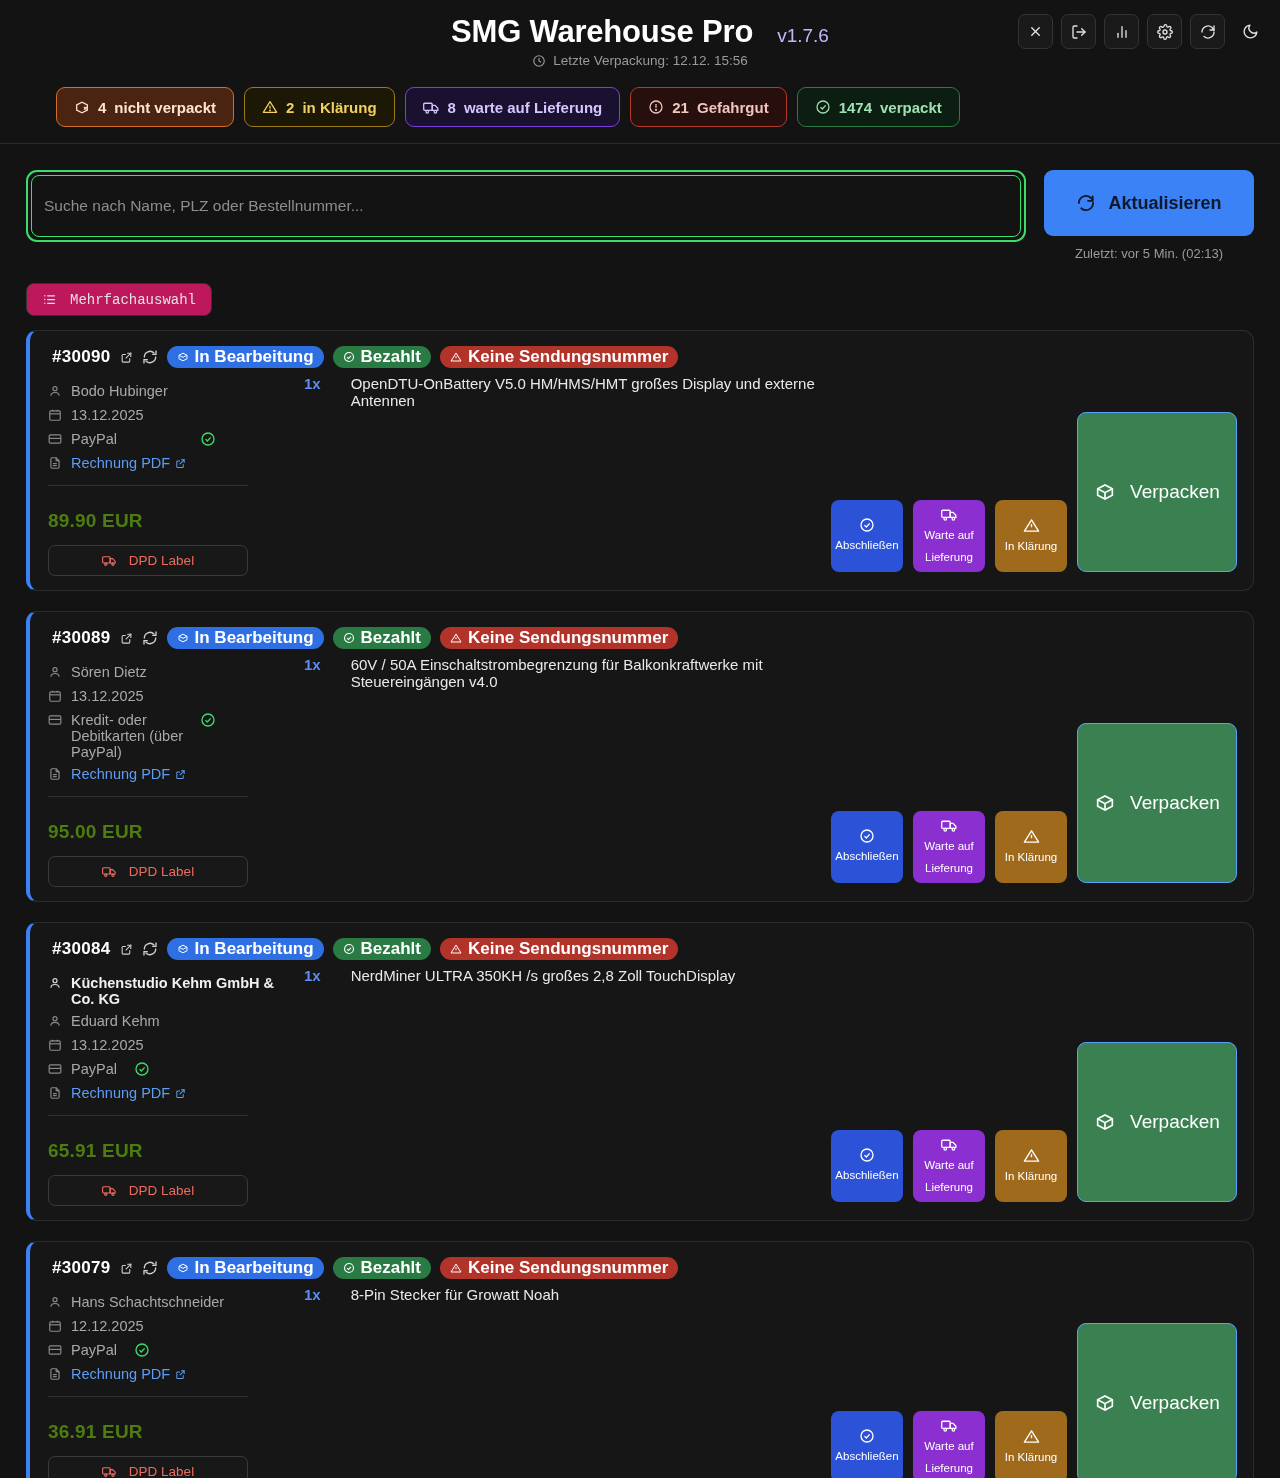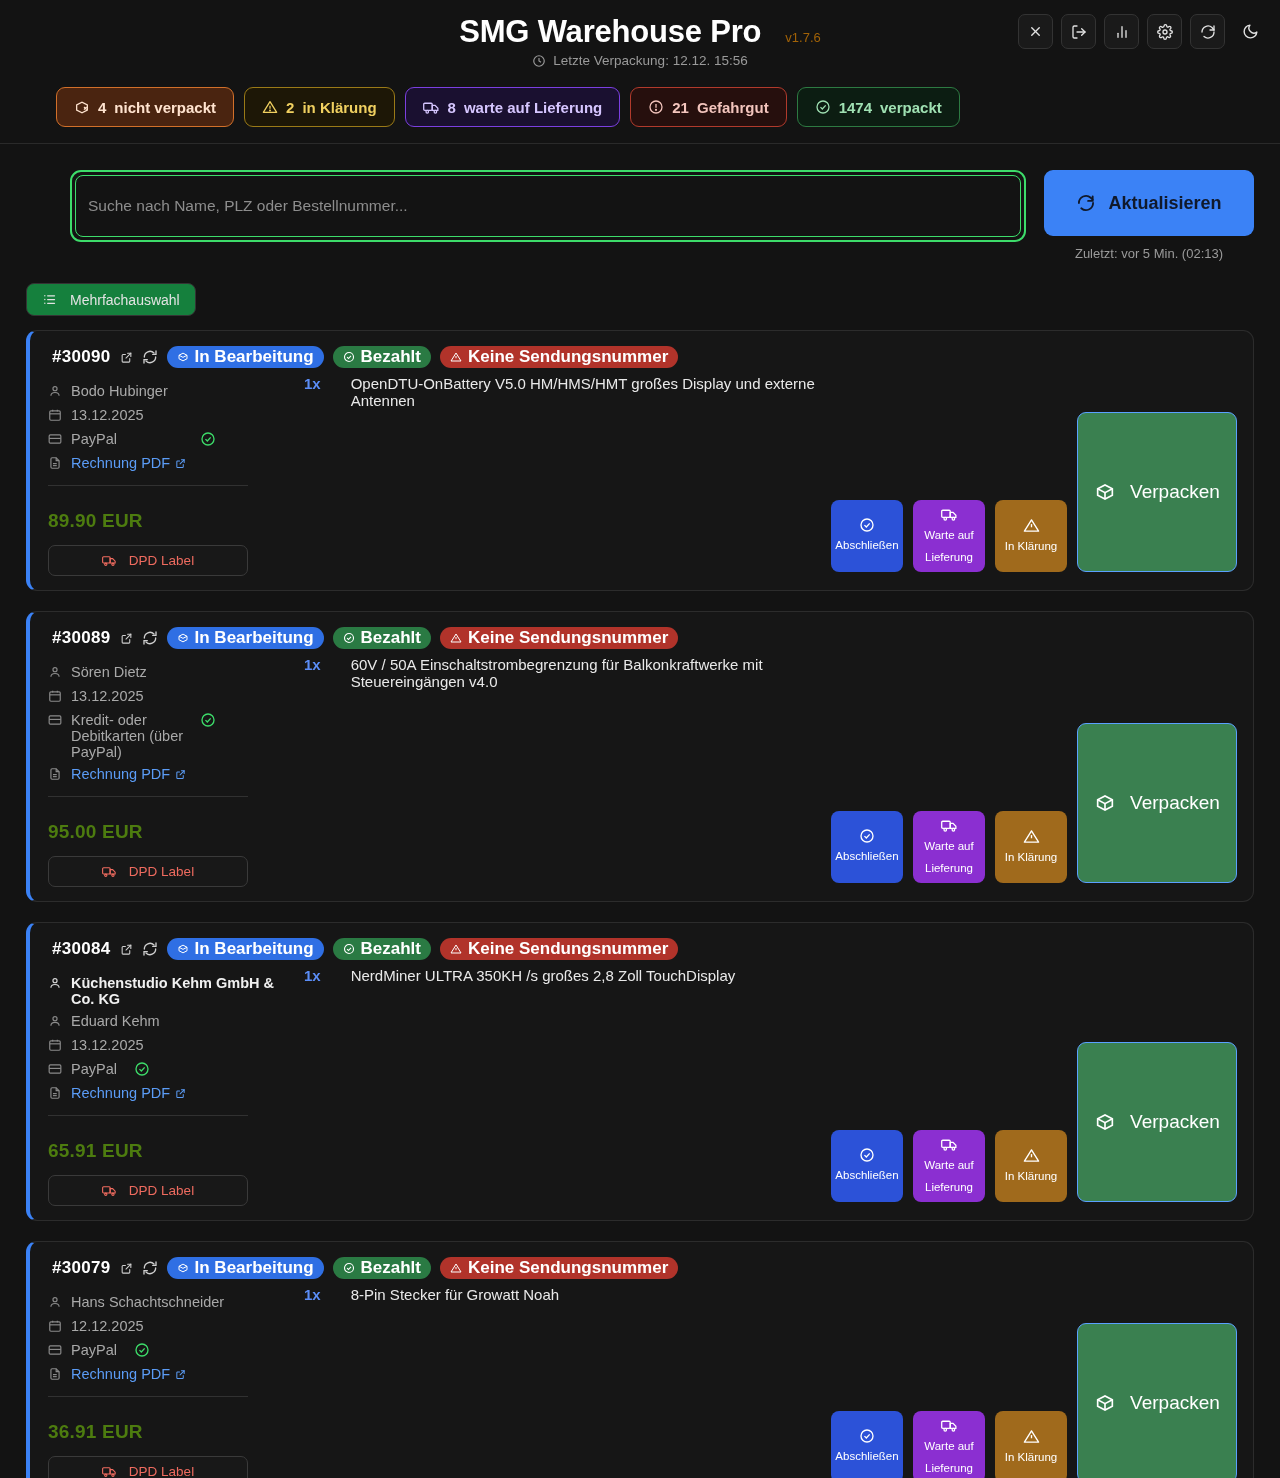--- a/index.html
+++ b/index.html
@@ -26,22 +26,22 @@
     justify-content: center;
     gap: 24px;
   }
   .app-title {
     font-size: 31px;
     font-weight: bold;
     color: #ffffff;
     letter-spacing: -0.2px;
   }
   .app-version {
-    font-size: 13px;
-    color: #a16207;
+    font-size: 19px;
+    color: #c4b5fd;
   }
   .win-buttons {
     position: absolute;
     top: 14px;
     right: 12px;
     display: flex;
     align-items: center;
     gap: 8px;
   }
   .win-btn {
@@ -93,21 +93,20 @@
     display: flex;
     align-items: flex-start;
     gap: 18px;
     padding: 26px 26px 0 26px;
   }
   .search-wrap {
     flex: 1;
     border: 2px solid #3ddc6a;
     border-radius: 11px;
     padding: 3px;
-    margin-left: 44px;
   }
   .search-inner {
     border: 1px solid #3ddc6a;
     border-radius: 8px;
     background: #131313;
     height: 62px;
     display: flex; align-items: center;
     padding: 0 12px;
   }
   .search-input {
@@ -132,26 +131,27 @@
     cursor: pointer;
     font-family: "Liberation Sans", sans-serif;
   }
   .refresh-sub { margin-top: 10px; font-size: 13px; color: #9a9a9a; }
 
   
   .multisel-row { padding: 22px 26px 0 26px; }
   .multisel {
     display: inline-flex; align-items: center; gap: 13px;
     height: 33px; padding: 0 15px;
-    background: #15803d;
+    background: #be185d;
     border: 1px solid #343434;
     border-radius: 8px;
     color: #e3e3e3;
     font-size: 14px;
     cursor: pointer;
+    font-family: Liberation Mono, monospace;
   }
 
   
   .cards { padding: 14px 26px 0 26px; display: flex; flex-direction: column; gap: 20px; }
   .card {
     position: relative;
     background: #161616;
     border: 1px solid #2c2c2c;
     border-radius: 11px;
     border-left: 4px solid #3b82f6;

